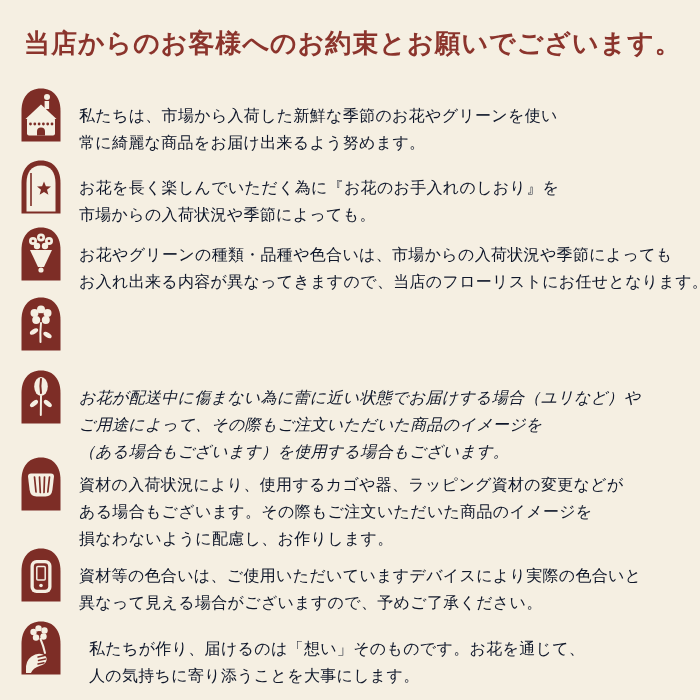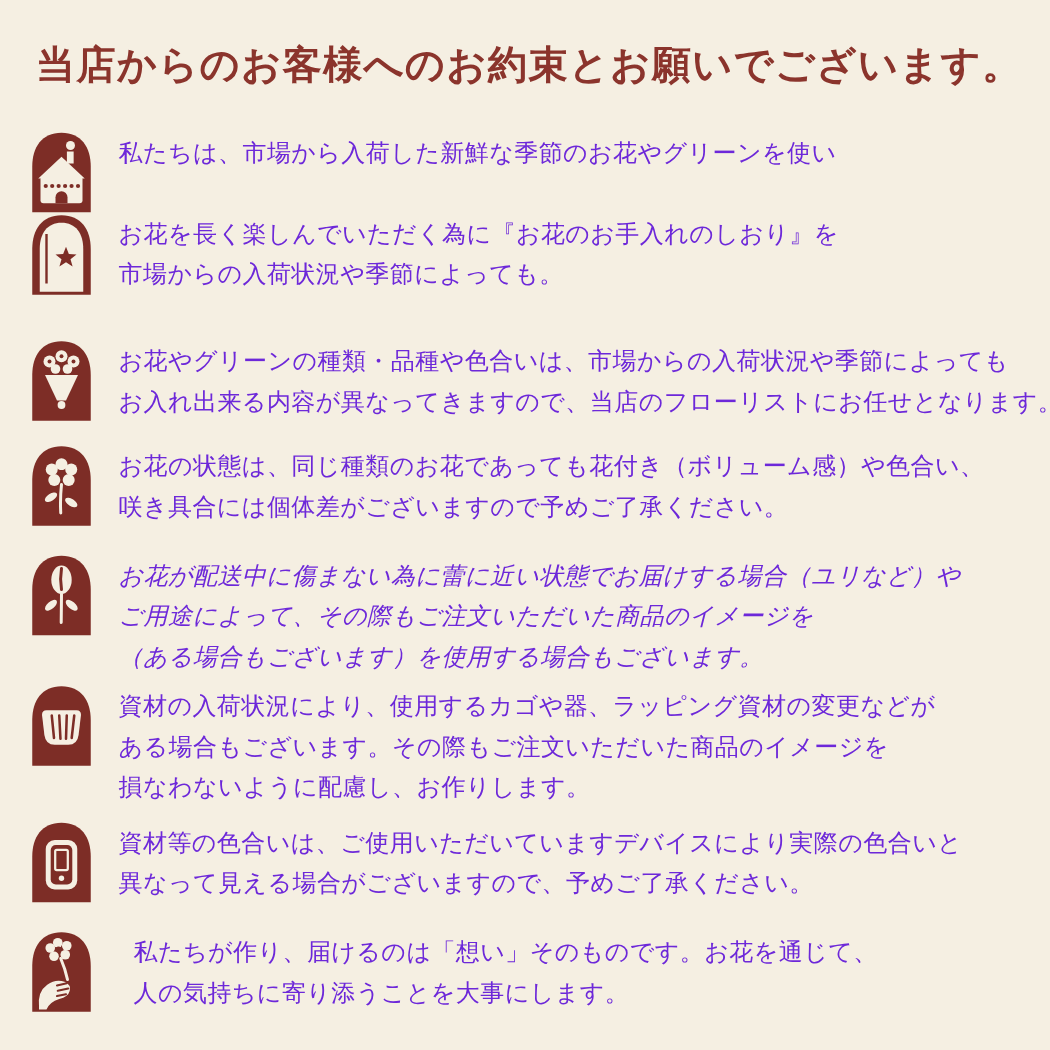--- a/index.html
+++ b/index.html
@@ -28,31 +28,31 @@
     left: 20px;
     display: flex;
     align-items: flex-start;
   }
   .row .icon-wrap {
     width: 42px; height: 54px;
     flex: 0 0 42px;
   }
   .row .text {
     margin-left: 17px;
-    margin-top: 1px;
-    color: #6d28d9;
+    margin-top: 14px;
+    color: #0f172a;
     font-size: 16px;
     line-height: 27px;
     letter-spacing: 0.3px;
     white-space: nowrap;
   }
   .row.indent .text { margin-left: 27px; }
   
   .r1 { top: 88px; }
-  .r2 { top: 142px; align-items: flex-end; }
+  .r2 { top: 160px; }
   .r3 { top: 227px; }
   .r4 { top: 297px; }
   .r5 { top: 370px; font-style: italic; }
   .r6 { top: 457px; }
   .r7 { top: 548px; }
   .r8 { top: 621px; }
 </style>
 </head>
 <body>
 
@@ -72,20 +72,21 @@
         <circle cx="14.8" cy="36" r="1.4" fill="#7d2d26"></circle>
         <circle cx="19.1" cy="36" r="1.4" fill="#7d2d26"></circle>
         <circle cx="23.4" cy="36" r="1.4" fill="#7d2d26"></circle>
         <circle cx="27.7" cy="36" r="1.4" fill="#7d2d26"></circle>
         <circle cx="32" cy="36" r="1.4" fill="#7d2d26"></circle>
         <path d="M17 47.5 L17 43.5 A4 4 0 0 1 25 43.5 L25 47.5 Z" fill="#7d2d26"></path>
       </svg>
     </span>
     <div class="text">
       <div>私たちは、市場から入荷した新鮮な季節のお花やグリーンを使い</div>
+      <div>常に綺麗な商品をお届け出来るよう努めます。</div>
     </div>
   </div>
 
   <div class="row r2">
     <span class="icon-wrap">
       <svg width="42" height="54" viewBox="0 0 42 54">
         <path d="M21 0.5 C8 0.5 1.5 10 1.5 23 L1.5 53.5 L40.5 53.5 L40.5 23 C40.5 10 34 0.5 21 0.5 Z" fill="#7d2d26"></path>
         <path d="M21 5.5 C11.5 5.5 6.5 12.5 6.5 23 L6.5 51.5 L35.5 51.5 L35.5 23 C35.5 12.5 30.5 5.5 21 5.5 Z" fill="#f5efe2"></path>
         <line x1="11" y1="13" x2="11" y2="46" stroke="#7d2d26" stroke-width="1.6"></line>
         <path d="M24 21.5 L25.9 26.3 L31 26.6 L27 29.8 L28.4 34.7 L24 31.9 L19.6 34.7 L21 29.8 L17 26.6 L22.1 26.3 Z" fill="#7d2d26"></path>
@@ -127,24 +128,20 @@
         <circle cx="27.5" cy="16" r="4" fill="#f5efe2"></circle>
         <circle cx="25.8" cy="23" r="4" fill="#f5efe2"></circle>
         <circle cx="16.2" cy="23" r="4" fill="#f5efe2"></circle>
         <circle cx="14.5" cy="16" r="4" fill="#f5efe2"></circle>
         <circle cx="21" cy="18.5" r="2.2" fill="#7d2d26"></circle>
         <path d="M21 26 Q20 35 20.5 45" stroke="#f5efe2" stroke-width="2" fill="none" stroke-linecap="round"></path>
         <ellipse cx="14" cy="34.5" rx="4.6" ry="2.4" fill="#f5efe2" transform="rotate(-32 14 34.5)"></ellipse>
         <ellipse cx="27.5" cy="38" rx="4.6" ry="2.4" fill="#f5efe2" transform="rotate(32 27.5 38)"></ellipse>
       </svg>
     </span>
-    <div class="text">
-      <div>お花の状態は、同じ種類のお花であっても花付き（ボリューム感）や色合い、</div>
-      <div>咲き具合には個体差がございますので予めご了承ください。</div>
-    </div>
   </div>
 
   <div class="row r5">
     <span class="icon-wrap">
       <svg width="42" height="54" viewBox="0 0 42 54">
         <path d="M21 0.5 C8 0.5 1.5 10 1.5 23 L1.5 53.5 L40.5 53.5 L40.5 23 C40.5 10 34 0.5 21 0.5 Z" fill="#7d2d26"></path>
         <ellipse cx="21" cy="16.5" rx="6.8" ry="9.5" fill="#f5efe2"></ellipse>
         <path d="M21 9 Q19.8 16 21 23" stroke="#7d2d26" stroke-width="2" fill="none" stroke-linecap="round"></path>
         <path d="M21 26 L20.8 45" stroke="#f5efe2" stroke-width="2" stroke-linecap="round"></path>
         <ellipse cx="14" cy="33.5" rx="4.8" ry="2.4" fill="#f5efe2" transform="rotate(-40 14 33.5)"></ellipse>

